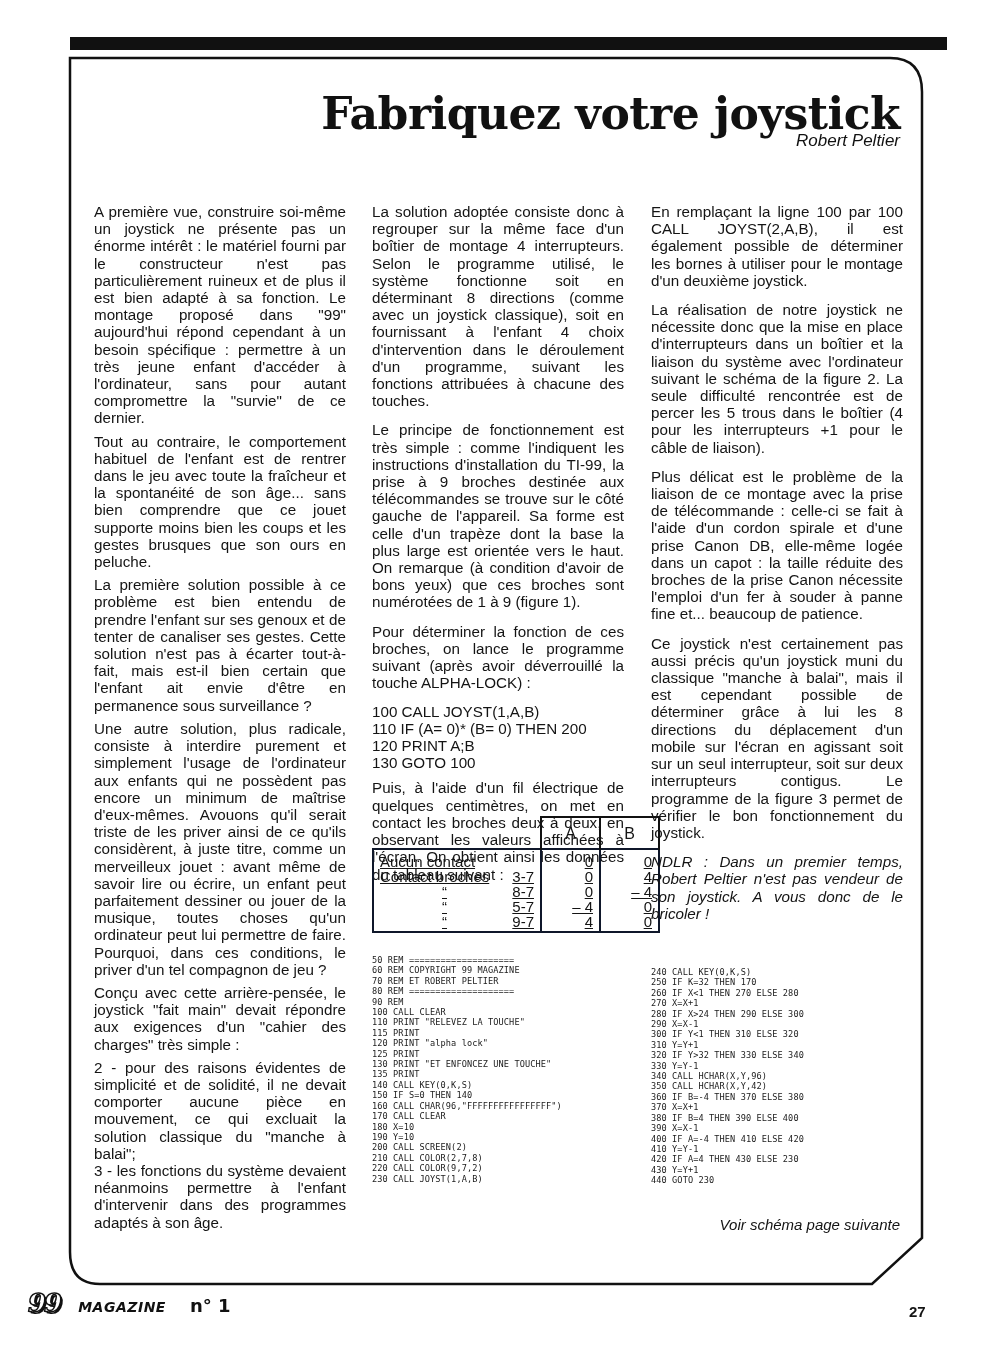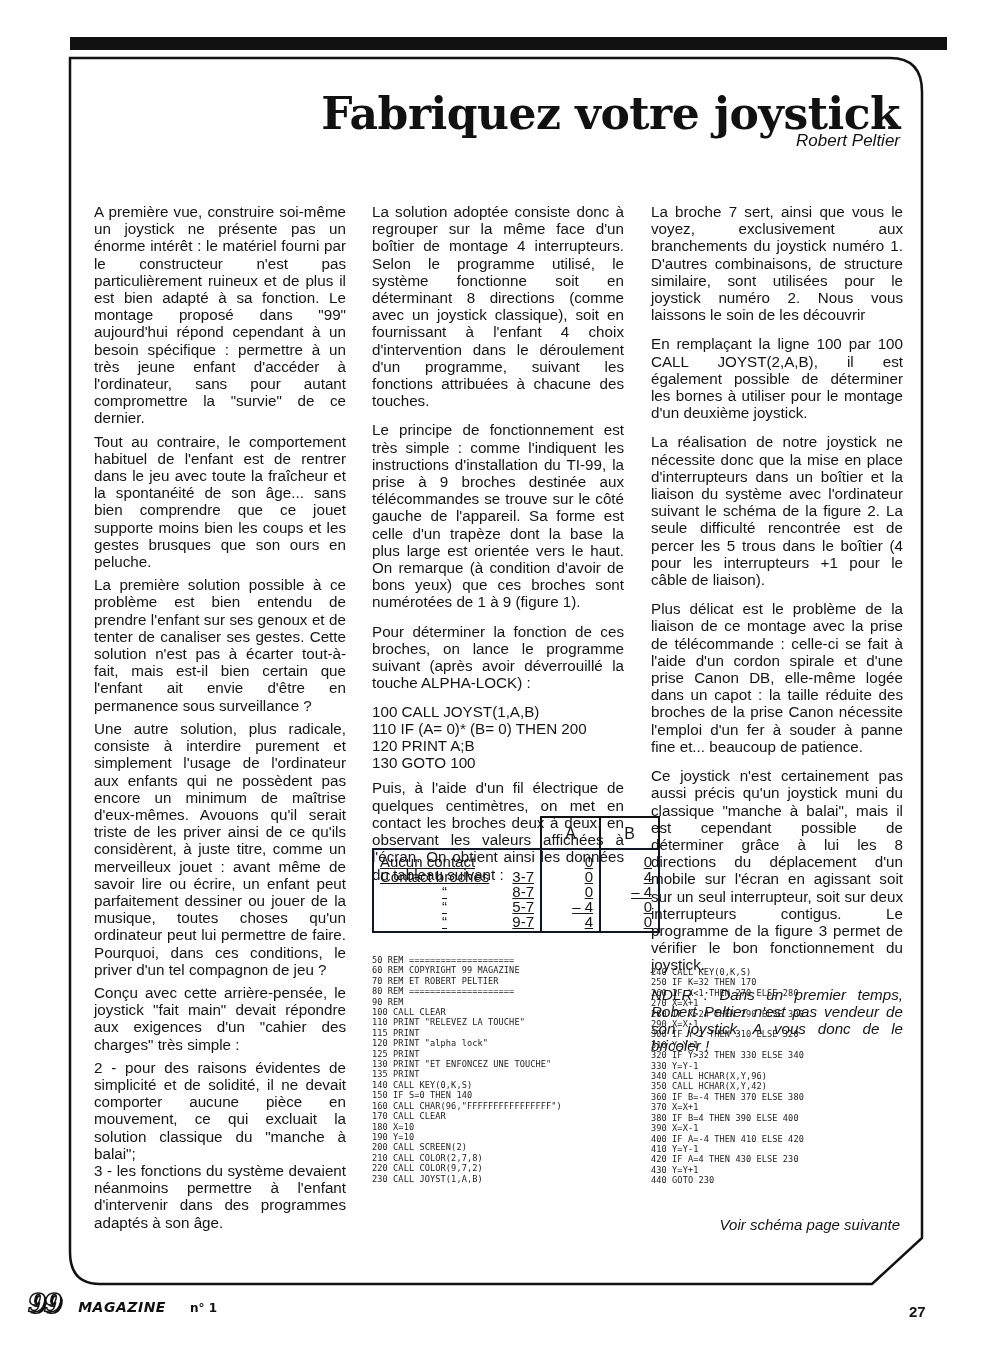--- a/index.html
+++ b/index.html
@@ -27,21 +27,21 @@
   .lbl-row .ditto { padding-left: 62px; }
   .num-col { text-align: right; width: 44px; }
   .listing { position: absolute; font-family: "DejaVu Sans Mono", monospace; font-size: 8.6px; line-height: 10.4px; letter-spacing: 0.1px; white-space: pre; color: #1a1a1a; }
   .l1 { left: 372px; top: 955px; }
   .l2 { left: 651px; top: 967px; }
   .seenext { position: absolute; right: 100px; top: 1216px; font-family: "Liberation Sans", sans-serif; font-style: italic; font-size: 15px; }
   .pagenum { position: absolute; left: 909px; top: 1270px; font-family: "Liberation Sans", sans-serif; font-weight: bold; font-size: 15px; margin-top: 33px; }
   .footer { position: absolute; left: 28px; top: 1288px; display: flex; align-items: baseline; gap: 18px; }
   .logo99 { font-family: "DejaVu Serif", serif; font-weight: bold; font-style: italic; font-size: 26px; color: #fff; -webkit-text-stroke: 1.5px #111; text-shadow: 2px 2px 0 #111; letter-spacing: -2px; }
   .logomag { font-family: "DejaVu Sans", sans-serif; font-weight: 900; font-style: italic; font-size: 14px; letter-spacing: 0.5px; color: #111; }
-  .issue { font-family: "DejaVu Sans", sans-serif; font-weight: bold; font-size: 12px; color: #111; margin-left: 6px; }
+  .issue { font-family: "DejaVu Sans", sans-serif; font-weight: bold; font-size: 18px; color: #111; margin-left: 6px; }
 </style>
 </head>
 <body>
 
 <div class="topbar"></div>
 
 <svg class="frame-svg" width="1000" height="1359">
   <path d="M 70 58 L 890 58 Q 922 58 922 92 L 922 1238 L 872 1284 L 100 1284 Q 70 1284 70 1252 Z" fill="none" stroke="#111" stroke-width="2.5"></path>
 </svg>
 
@@ -113,21 +113,20 @@
       <div>4</div>
       <div>– 4</div>
       <div>0</div>
       <div>0</div>
     </td>
   </tr>
 </tbody>
   </table>
 
 <div class="col c3">
-  <p class="gap">La broche 7 sert, ainsi que vous le voyez, exclusivement aux branchements du joystick numéro 1. D'autres combinaisons, de structure similaire, sont utilisées pour le joystick numéro 2. Nous vous laissons le soin de les découvrir</p>
   <p class="gap">En remplaçant la ligne 100 par 100 CALL JOYST(2,A,B), il est également possible de déterminer les bornes à utiliser pour le montage d'un deuxième joystick.</p>
   <p class="gap">La réalisation de notre joystick ne nécessite donc que la mise en place d'interrupteurs dans un boîtier et la liaison du système avec l'ordinateur suivant le schéma de la figure 2. La seule difficulté rencontrée est de percer les 5 trous dans le boîtier (4 pour les interrupteurs +1 pour le câble de liaison).</p>
   <p class="gap">Plus délicat est le problème de la liaison de ce montage avec la prise de télécommande : celle-ci se fait à l'aide d'un cordon spirale et d'une prise Canon DB, elle-même logée dans un capot : la taille réduite des broches de la prise Canon nécessite l'emploi d'un fer à souder à panne fine et... beaucoup de patience.</p>
   <p class="gap">Ce joystick n'est certainement pas aussi précis qu'un joystick muni du classique "manche à balai", mais il est cependant possible de déterminer grâce à lui les 8 directions du déplacement d'un mobile sur l'écran en agissant soit sur un seul interrupteur, soit sur deux interrupteurs contigus. Le programme de la figure 3 permet de vérifier le bon fonctionnement du joystick.</p>
   <p class="ndlr">NDLR : Dans un premier temps, Robert Peltier n'est pas vendeur de son joystick. A vous donc de le bricoler !</p>
 </div>
 
 <div class="listing l1">50 REM ====================
 60 REM COPYRIGHT 99 MAGAZINE
 70 REM ET ROBERT PELTIER

